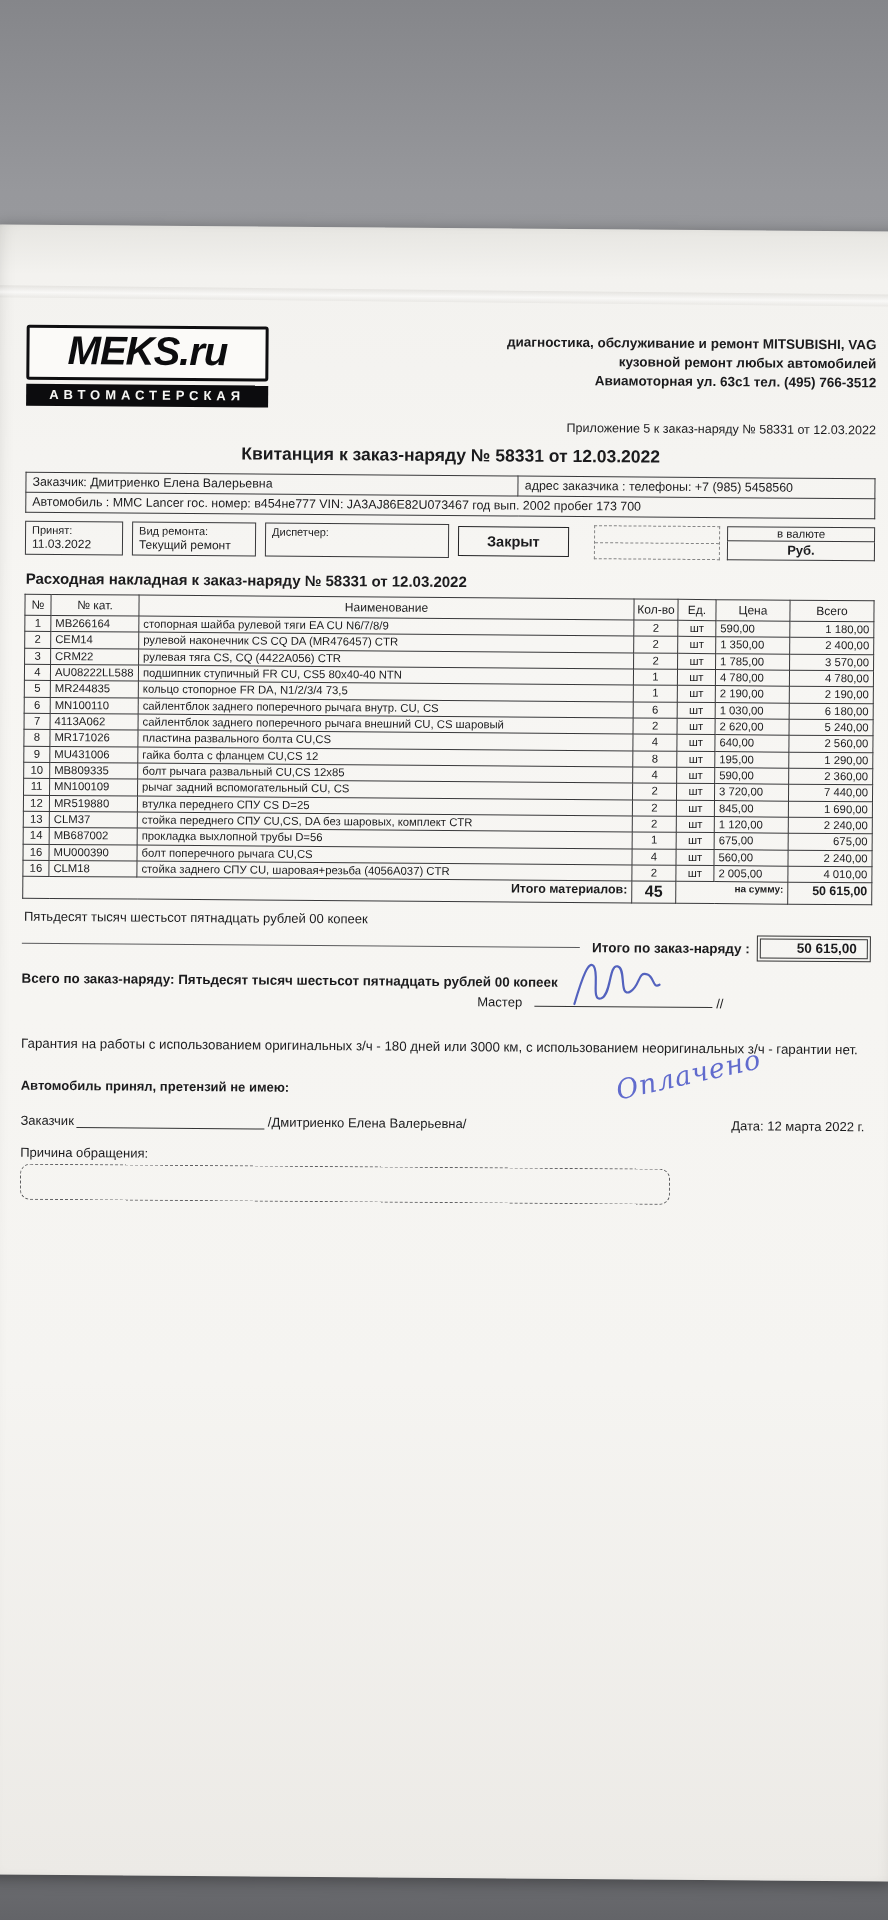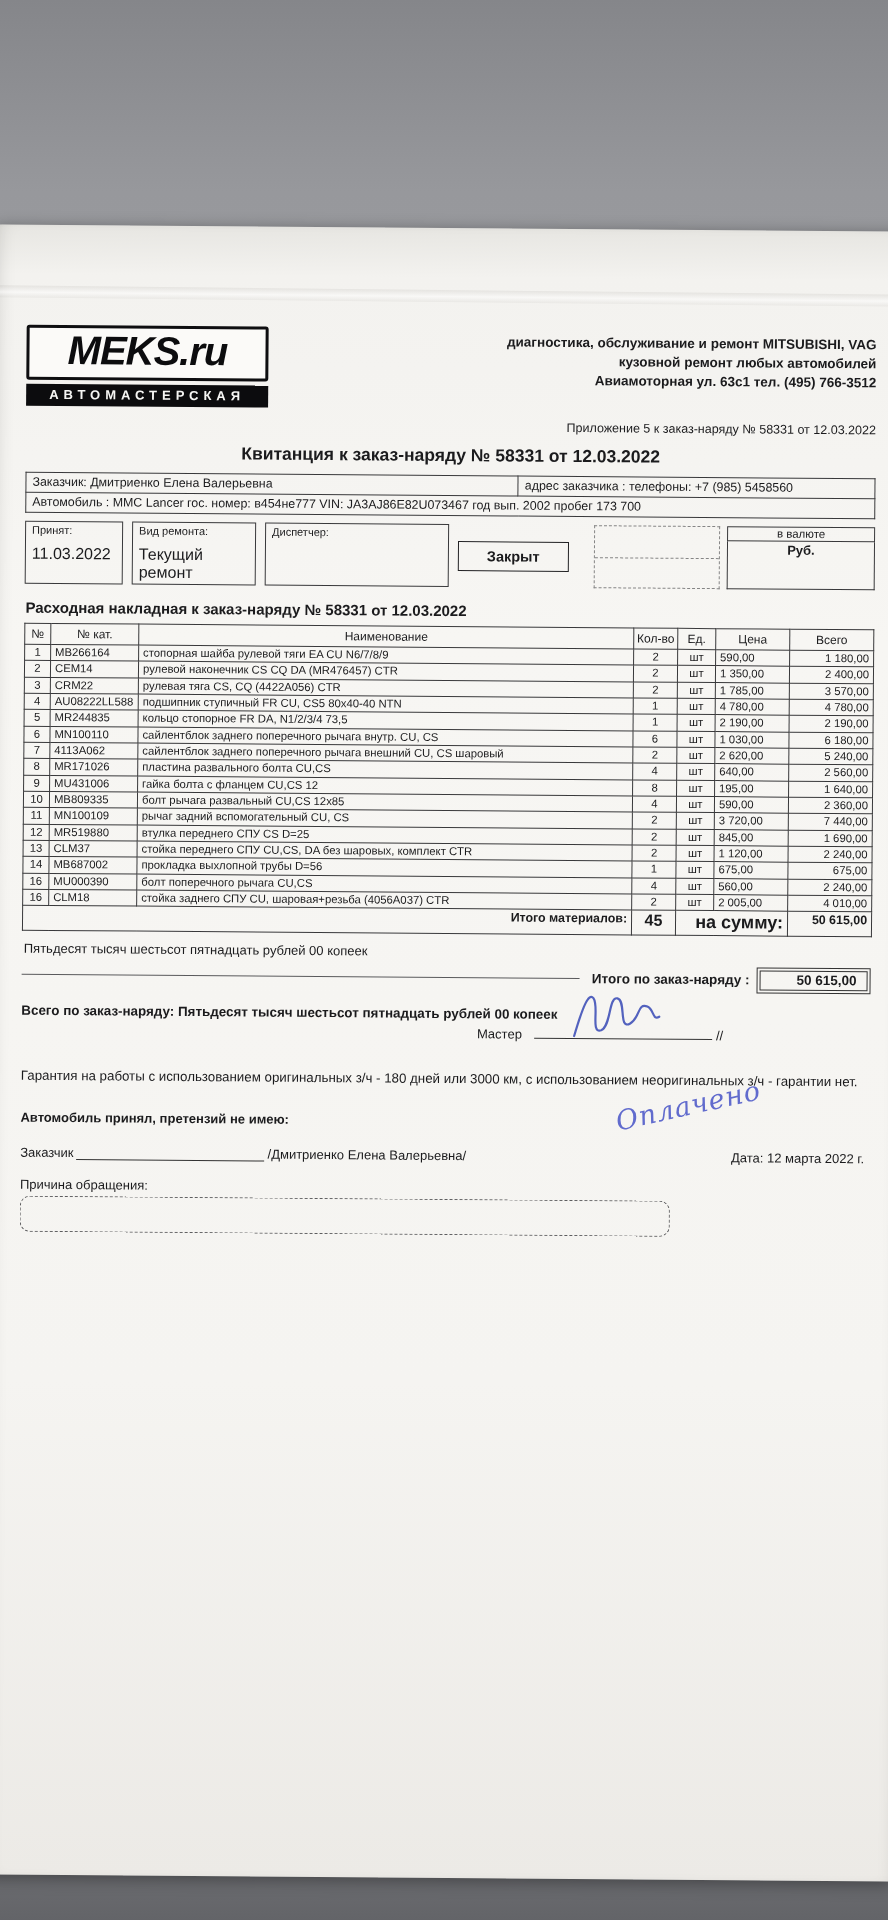--- a/index.html
+++ b/index.html
@@ -38,21 +38,21 @@
   .cust-table td{border:1px solid #39393b;padding:2px 6px 3px;}
   .cust-right{width:42%;}
 
   
   .meta-row{display:flex;margin-top:8px;align-items:stretch;}
   .meta-box{border:1px solid #39393b;padding:2px 6px;margin-right:9px;}
   .accepted{width:84px;}
   .repair{width:110px;}
   .dispatcher{width:170px;}
   .meta-label{font-size:11px;}
-  .meta-value{font-size:16px;margin-top:9px;}
+  .meta-value{font-size:12px;margin-top:1px;}
   .status-box{border:1.6px solid #232325;font-weight:bold;font-size:14.5px;
     text-align:center;padding:6px 28px;align-self:center;}
   .currency-group{margin-left:auto;display:flex;align-items:stretch;}
   .dashed-box{width:124px;border:1.2px dashed #858585;margin-right:7px;position:relative;}
   .dashed-box::after{content:"";position:absolute;left:0;right:0;top:50%;border-top:1.2px dashed #858585;}
   .currency-cells{width:148px;display:flex;flex-direction:column;}
   .cur-cap{border:1px solid #39393b;text-align:center;font-size:11.5px;padding:0 4px 1px;}
   .cur-val{border:1px solid #39393b;border-top:none;text-align:center;font-weight:bold;font-size:13px;padding:1px 4px 2px;flex:1;}
 
   
@@ -61,21 +61,21 @@
   .parts th,.parts td{border:1px solid #39393b;padding:1px 4px;vertical-align:top;overflow:hidden;}
   .parts th{font-weight:normal;font-size:12px;text-align:center;padding:3px 2px;}
   .c0{text-align:center;}
   .c1{word-break:break-all;}
   .c3{text-align:center;}
   .c4{text-align:center;}
   .c5{text-align:left;white-space:nowrap;}
   .c6{text-align:right;white-space:nowrap;}
   .t-label{text-align:right;font-weight:bold;font-size:12.4px;padding-right:8px;}
   .t-qty{text-align:center;font-weight:bold;font-size:16px;}
-  .t-sumlabel{text-align:right;font-weight:bold;font-size:18px;padding-right:6px;}
+  .t-sumlabel{text-align:right;font-weight:bold;font-size:10px;padding-right:6px;}
   .t-sum{text-align:right;font-weight:bold;font-size:12.4px;}
 
   
   .words{font-size:13px;margin-top:10px;margin-left:2px;}
   .order-total-row{display:flex;align-items:center;margin-top:9px;}
   .rule{flex:1;border-top:1px solid #5a5a5c;height:0;margin-right:12px;}
   .ot-label{font-weight:bold;font-size:13.5px;margin-right:10px;white-space:nowrap;}
   .ot-box{border:1px solid #333;outline:1px solid #333;outline-offset:2px;
     padding:1px 10px 2px;font-weight:bold;font-size:13.5px;min-width:86px;text-align:right;margin-right:4px;}
   .grand-row{margin-top:18px;font-weight:bold;font-size:13.4px;}
@@ -248,21 +248,21 @@
               <td class="c5">640,00</td>
               <td class="c6">2 560,00</td>
             </tr>
             <tr>
               <td class="c0">9</td>
               <td class="c1">MU431006</td>
               <td class="c2">гайка болта с фланцем CU,CS 12</td>
               <td class="c3">8</td>
               <td class="c4">шт</td>
               <td class="c5">195,00</td>
-              <td class="c6">1 640,00</td>
+              <td class="c6">1 290,00</td>
             </tr>
             <tr>
               <td class="c0">10</td>
               <td class="c1">MB809335</td>
               <td class="c2">болт рычага развальный CU,CS 12x85</td>
               <td class="c3">4</td>
               <td class="c4">шт</td>
               <td class="c5">590,00</td>
               <td class="c6">2 360,00</td>
             </tr>

